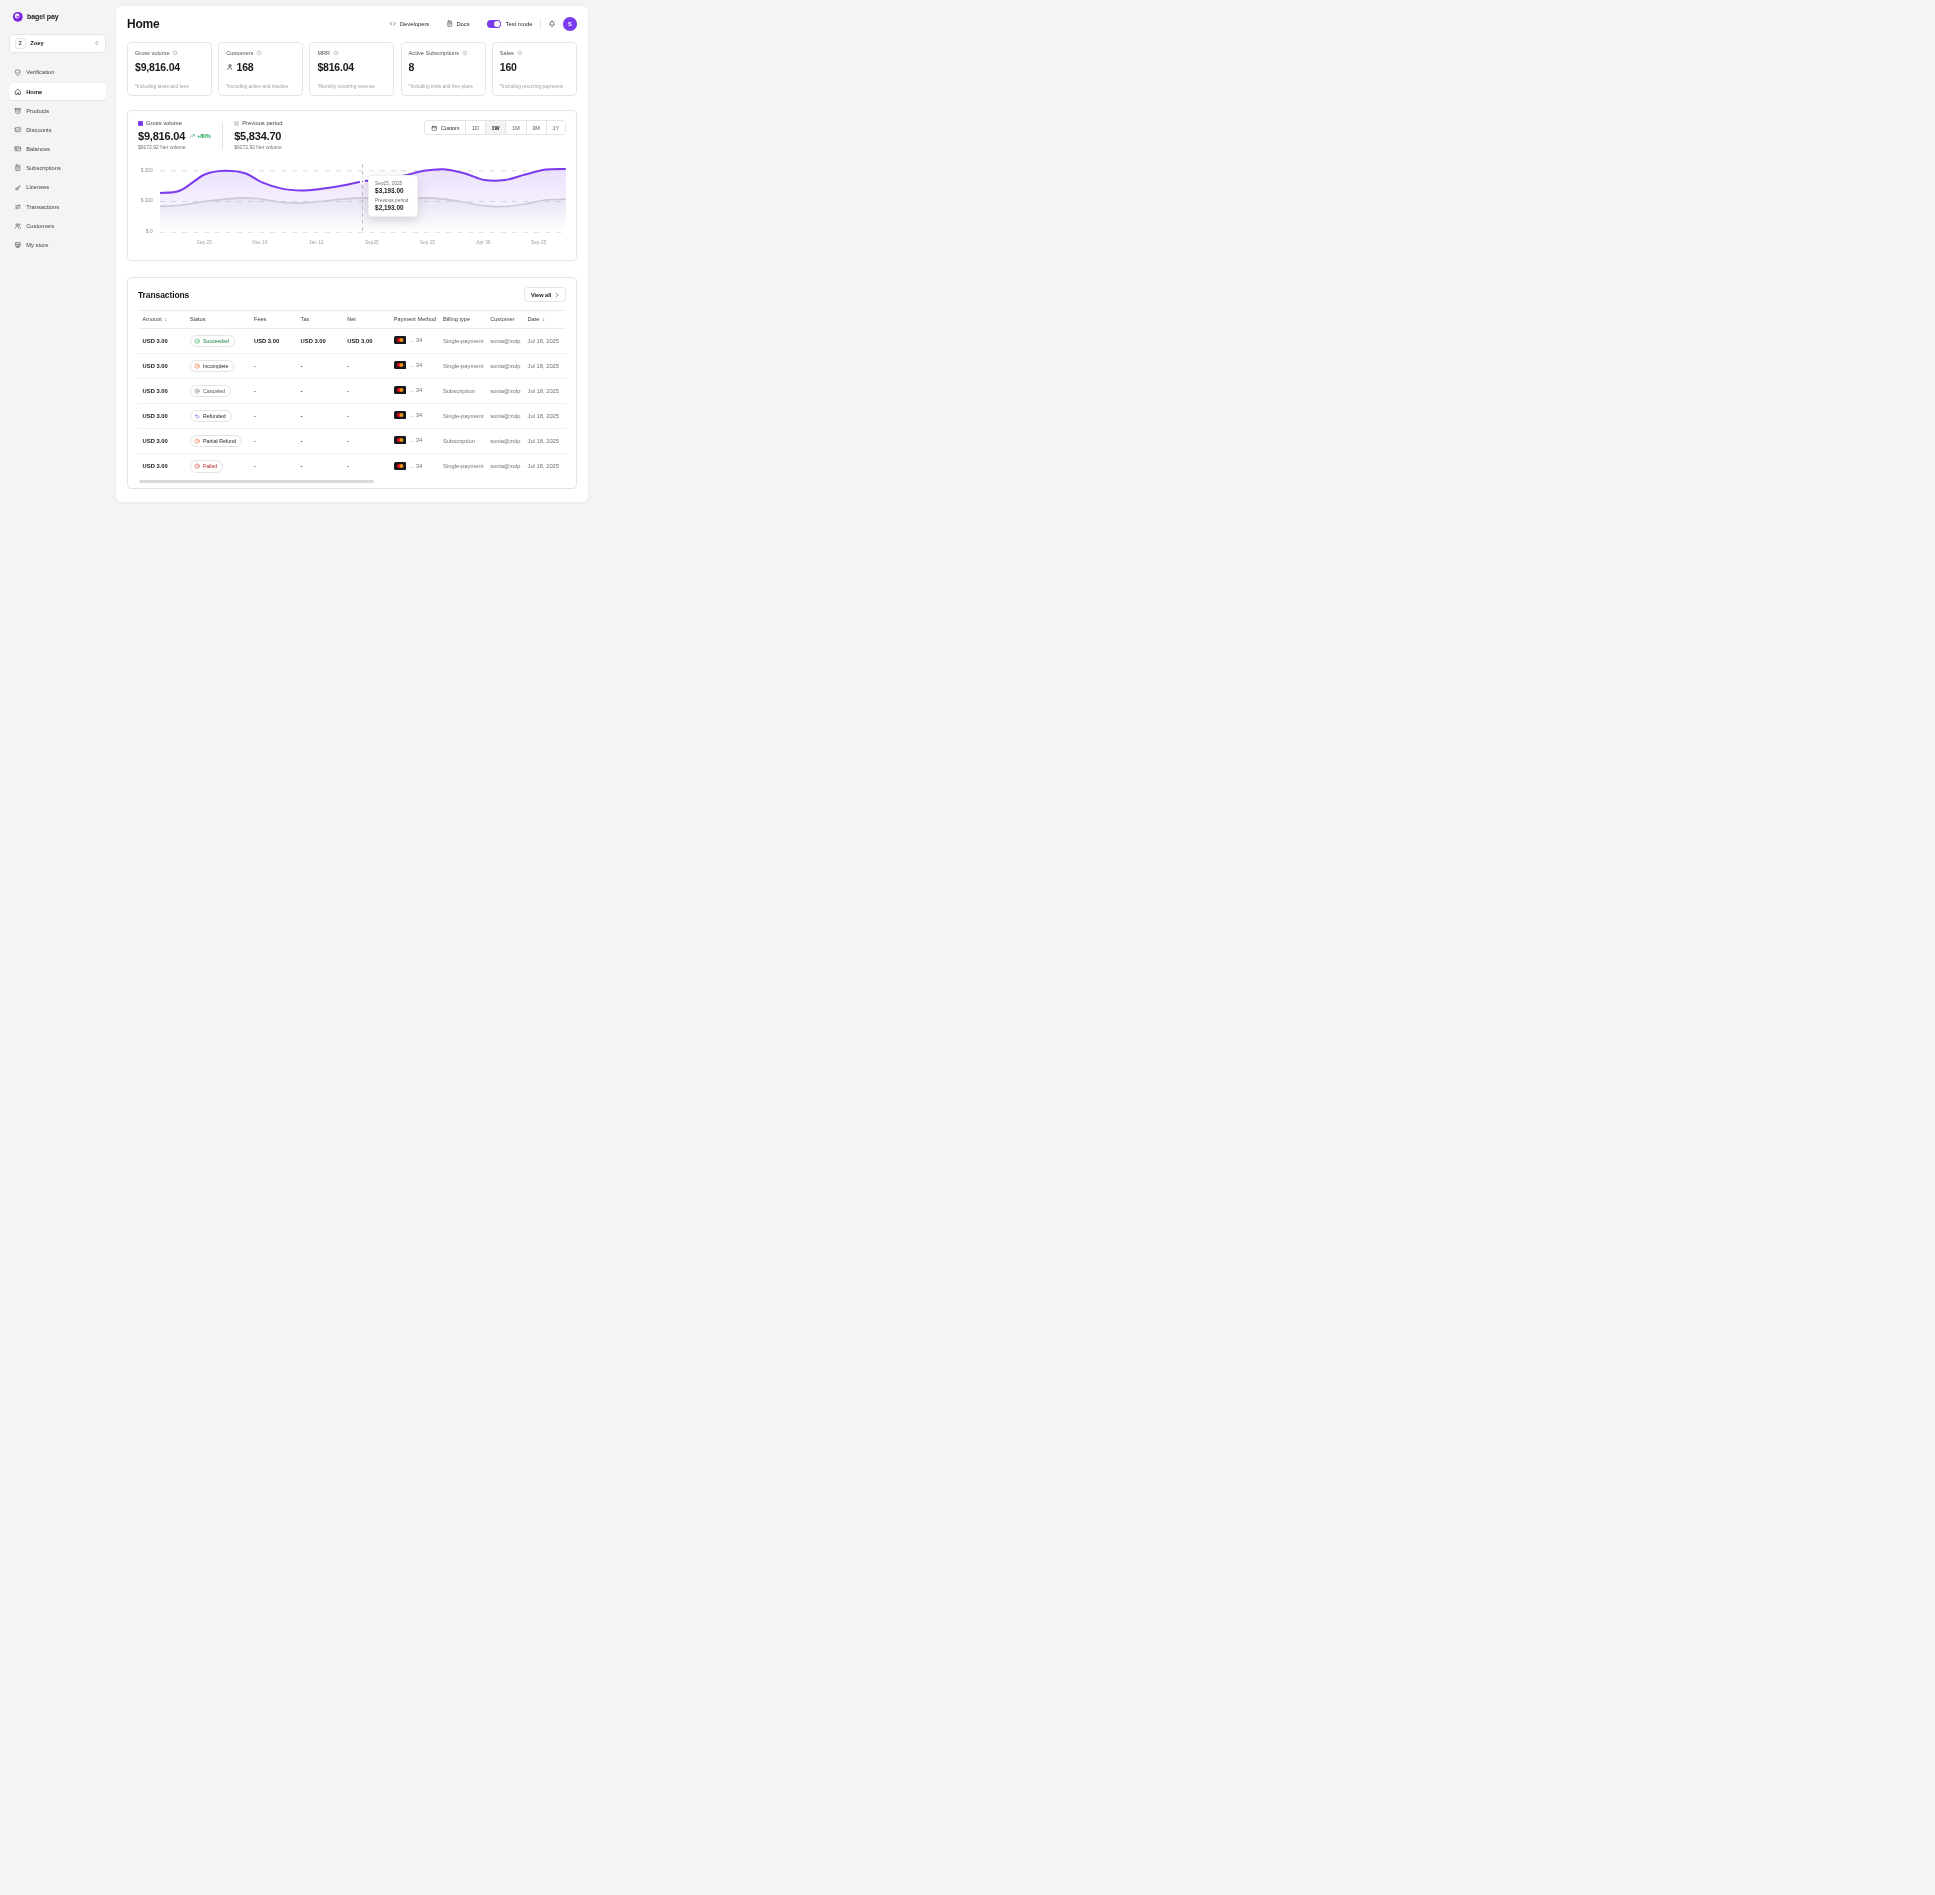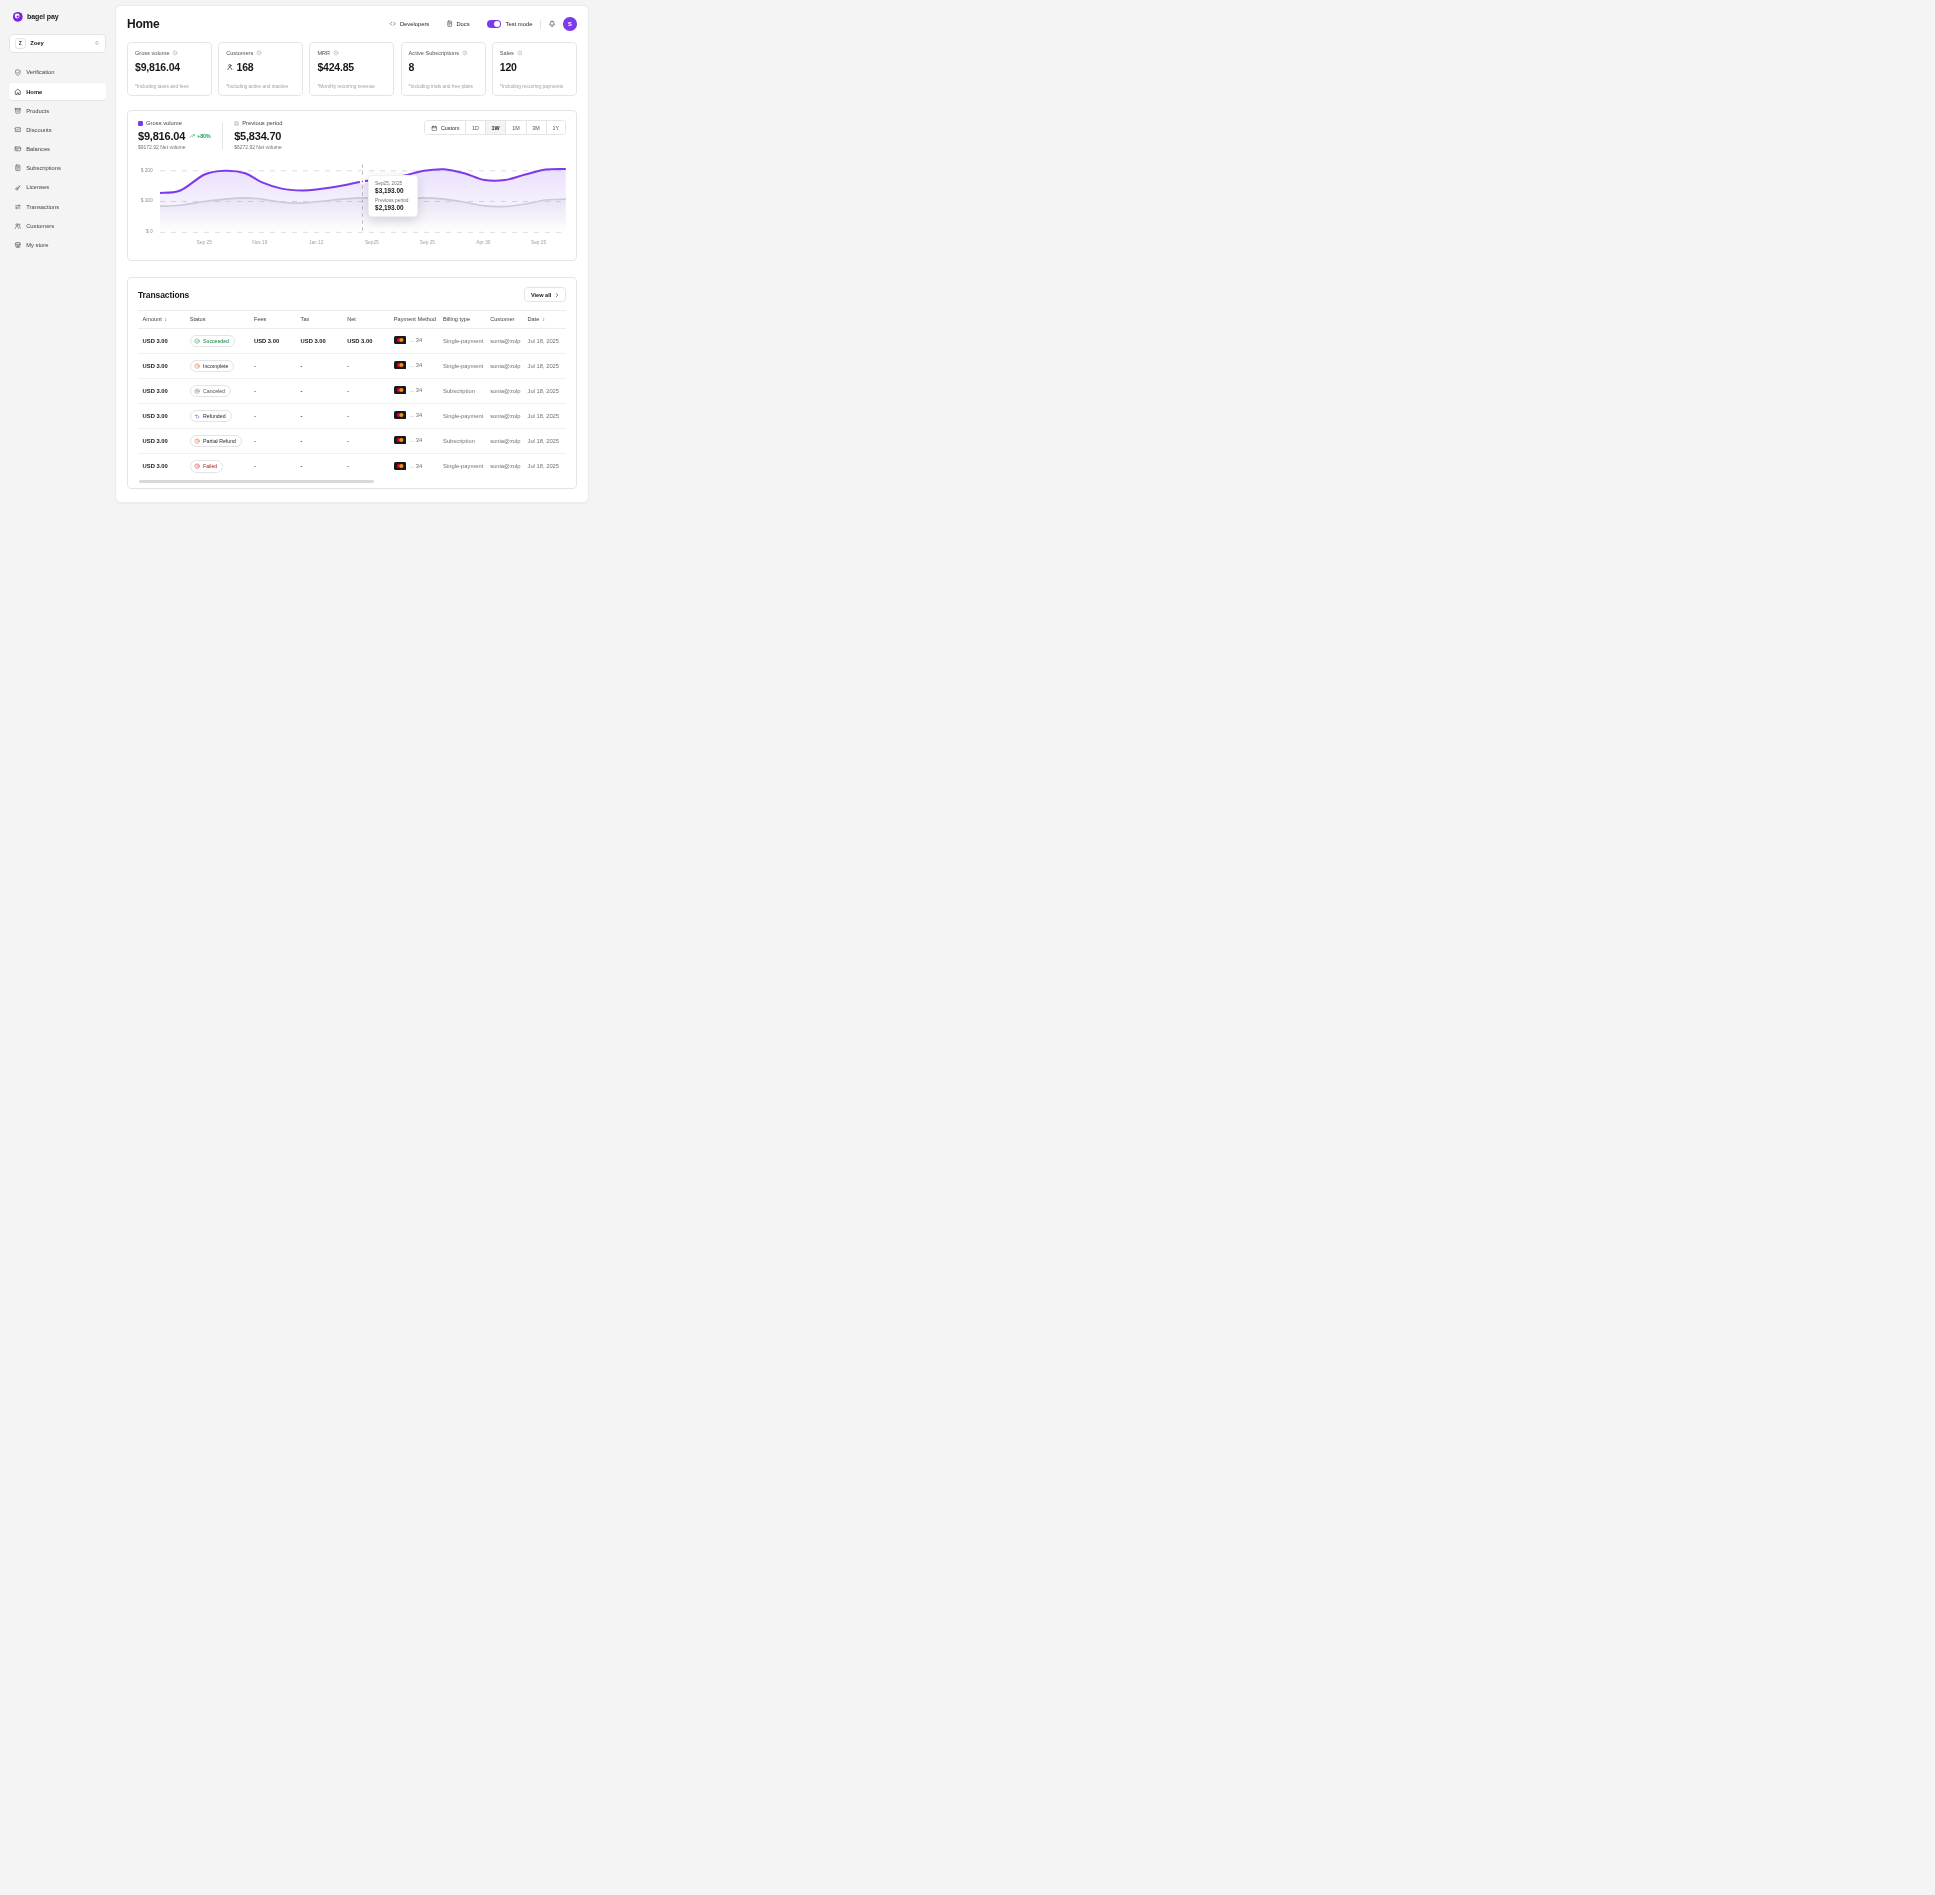--- a/index.html
+++ b/index.html
@@ -338,21 +338,21 @@
               <span class="stat-label">MRR</span>
               <span class="iicon">
                 <svg viewBox="0 0 20 20" fill="none" stroke="currentColor" stroke-width="1.6" stroke-linecap="round" stroke-linejoin="round" aria-hidden="true">
                   <circle cx="10" cy="10" r="7"></circle>
                   <path d="M10 9.2v4"></path>
                   <path d="M10 6.6h.01"></path>
                 </svg>
               </span>
             </div>
             <div class="stat-value">
-              <span>$424.85</span>
+              <span>$816.04</span>
             </div>
             <div class="stat-note">*Monthly recurring revenue</div>
           </div>
           <div class="stat-card">
             <div class="stat-top">
               <span class="stat-label">Active Subscriptions</span>
               <span class="iicon">
                 <svg viewBox="0 0 20 20" fill="none" stroke="currentColor" stroke-width="1.6" stroke-linecap="round" stroke-linejoin="round" aria-hidden="true">
                   <circle cx="10" cy="10" r="7"></circle>
                   <path d="M10 9.2v4"></path>
@@ -370,21 +370,21 @@
               <span class="stat-label">Sales</span>
               <span class="iicon">
                 <svg viewBox="0 0 20 20" fill="none" stroke="currentColor" stroke-width="1.6" stroke-linecap="round" stroke-linejoin="round" aria-hidden="true">
                   <circle cx="10" cy="10" r="7"></circle>
                   <path d="M10 9.2v4"></path>
                   <path d="M10 6.6h.01"></path>
                 </svg>
               </span>
             </div>
             <div class="stat-value">
-              <span>120</span>
+              <span>160</span>
             </div>
             <div class="stat-note">*Including recurring payments</div>
           </div>
         </div>
 
       <section class="chart-card">
         <div class="chart-head">
           <div class="legend">
             <div class="legend-title">
               <span class="sw" style="background:#7c3aed"></span>

